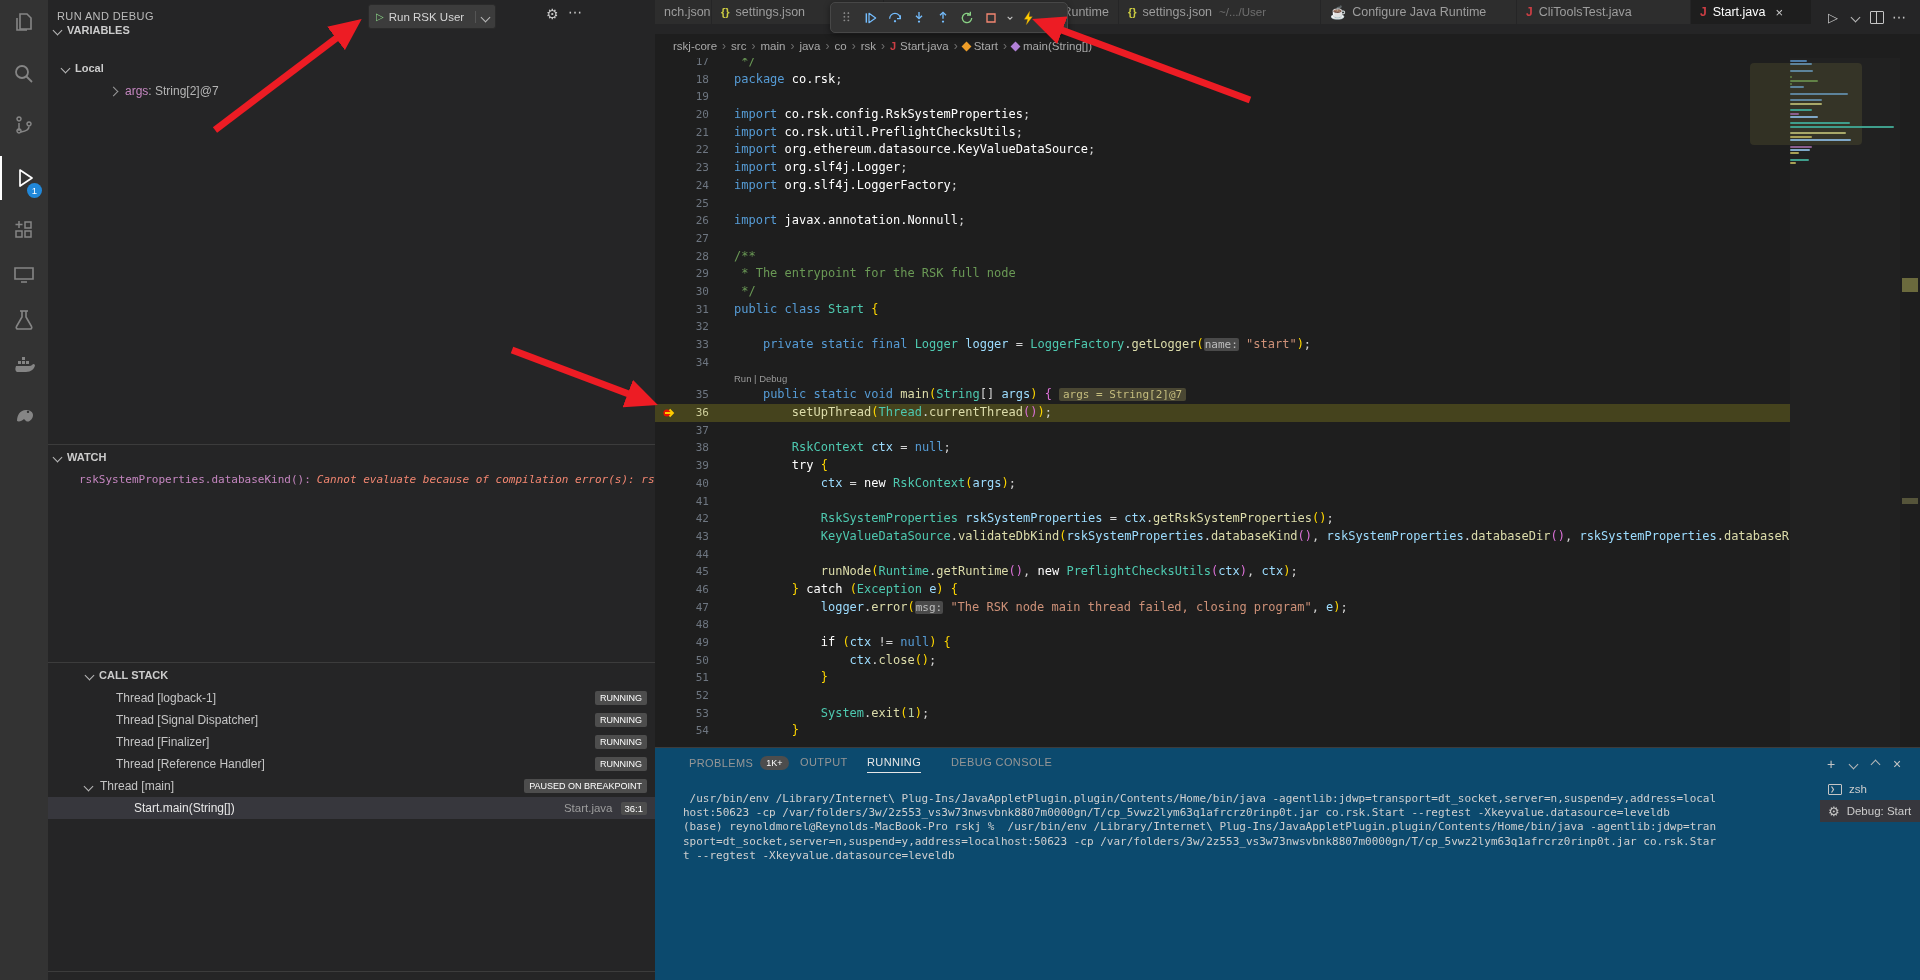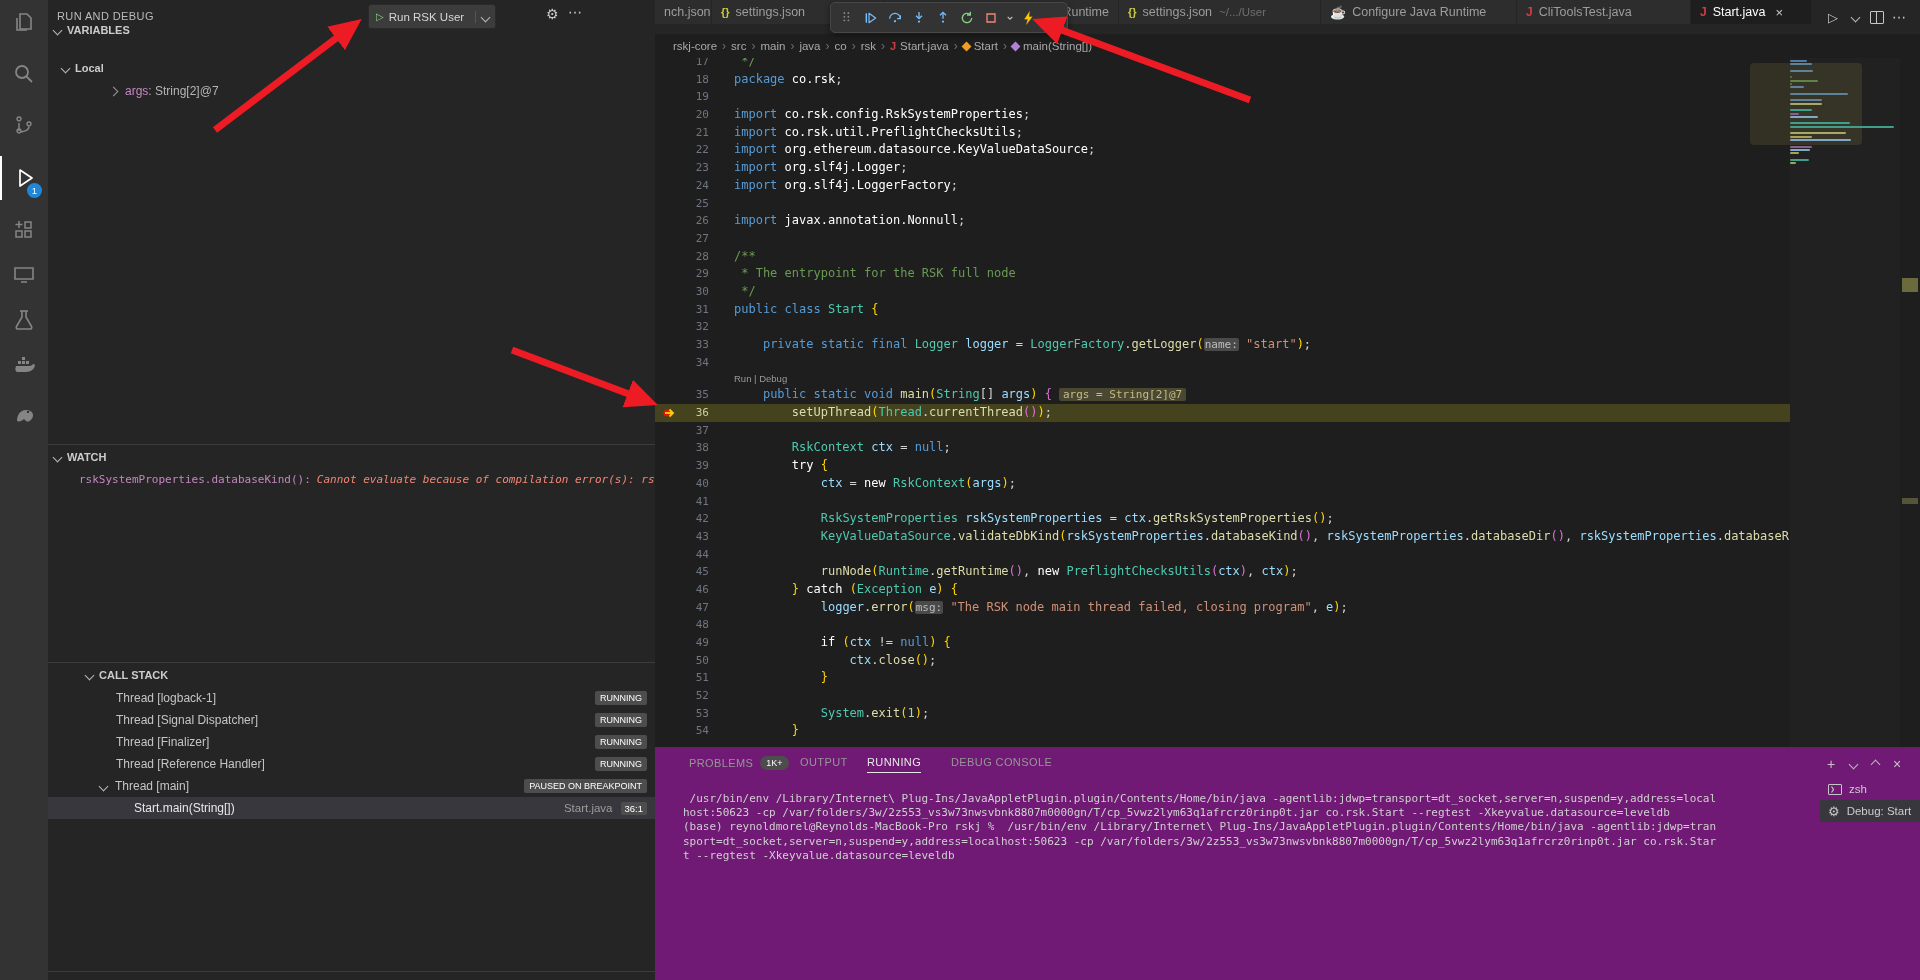--- a/index.html
+++ b/index.html
@@ -70,21 +70,21 @@
   .tk-var{color:#9cdcfe;} .tk-str{color:#ce9178;} .tk-cmt{color:#6a9955;} .tk-ns{color:#ffffff;}
   .tk-p{color:#d4d4d4;} .tk-num{color:#b5cea8;} .tk-b1{color:#ffd700;} .tk-b2{color:#da70d6;}
   .tk-ph{background:#4a4a4a;color:#bdbdbd;border-radius:2px;padding:0 1px;font-size:11px;}
   .inline-hint{background:#4a4733;color:#c5bd7e;border-radius:2px;padding:0 4px;margin-left:7px;font-size:11px;}
   .bp-icon{position:absolute;left:8px;top:3px;width:14px;height:12px;}
   
   #minimap{left:1790px;top:40px;width:110px;height:707px;background:rgba(255,255,255,0.015);}
   .mm-line{height:2px;margin-bottom:1.3px;border-radius:1px;}
   #ruler{left:1900px;top:34px;width:20px;height:713px;}
   
-  #panel{left:655px;top:747px;width:1265px;height:233px;background:#701a75;border-top:1px solid #3c3c3c;}
+  #panel{left:655px;top:747px;width:1265px;height:233px;background:#0c4a6e;border-top:1px solid #3c3c3c;}
   .ptab{position:absolute;top:8px;font-size:11px;letter-spacing:.4px;color:#969696;display:flex;align-items:center;}
   .ptab.active{color:#e7e7e7;border-bottom:1.5px solid #e7e7e7;padding-bottom:4px;}
   .ptab .pbadge{background:#4d4d4d;color:#fff;border-radius:8px;font-size:9px;padding:2px 6px;margin-left:7px;letter-spacing:0;}
   #term{position:absolute;left:28px;top:44px;width:1140px;font-family:"DejaVu Sans Mono",monospace;
         font-size:11px;line-height:14.2px;color:#cfcfcf;white-space:pre;}
   .panel-actions{position:absolute;top:6px;right:12px;display:flex;align-items:center;color:#c5c5c5;}
   .pa{width:22px;height:20px;display:flex;align-items:center;justify-content:center;font-size:14px;}
   #termside{position:absolute;right:0;top:30px;width:100px;}
   .ts-row{height:22px;display:flex;align-items:center;font-size:11.5px;color:#cccccc;padding-left:8px;}
   .ts-row.sel{background:#37373d;}
@@ -207,21 +207,21 @@
           <span class="badge">RUNNING</span>
         </div>
         <div class="sb-row" style="top: 731px; padding-left: 68px;">
           <span>Thread [Finalizer]</span>
           <span class="badge">RUNNING</span>
         </div>
         <div class="sb-row" style="top: 753px; padding-left: 68px;">
           <span>Thread [Reference Handler]</span>
           <span class="badge">RUNNING</span>
         </div>
-        <div class="sb-row" style="top: 775px; padding-left: 52px; justify-content: space-between;">
+        <div class="sb-row" style="top: 775px; padding-left: 37px; justify-content: space-between;">
           <span class="chevron" style="margin-right: 8px;"></span>
           <span>Thread [main]</span>
           <span class="badge">PAUSED ON BREAKPOINT</span>
         </div>
         <div class="sb-row frame-row" style="top: 797px; padding-left: 86px;">
           <span style="color: rgb(232, 232, 232);">Start.main(String[])</span>
           <span style="margin-left: auto; color: rgb(157, 157, 157); margin-right: 8px; font-size: 11.5px;">Start.java</span>
           <span class="pos-badge">36:1</span>
         </div>
       </div>

